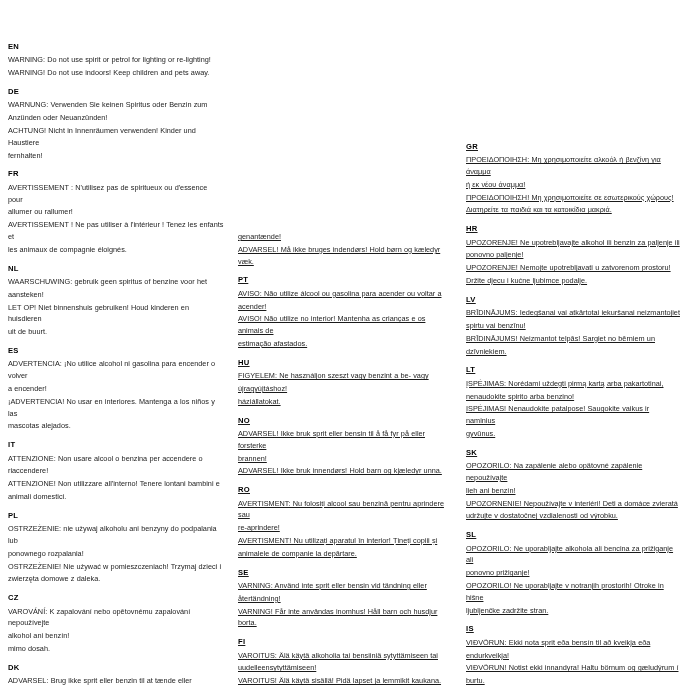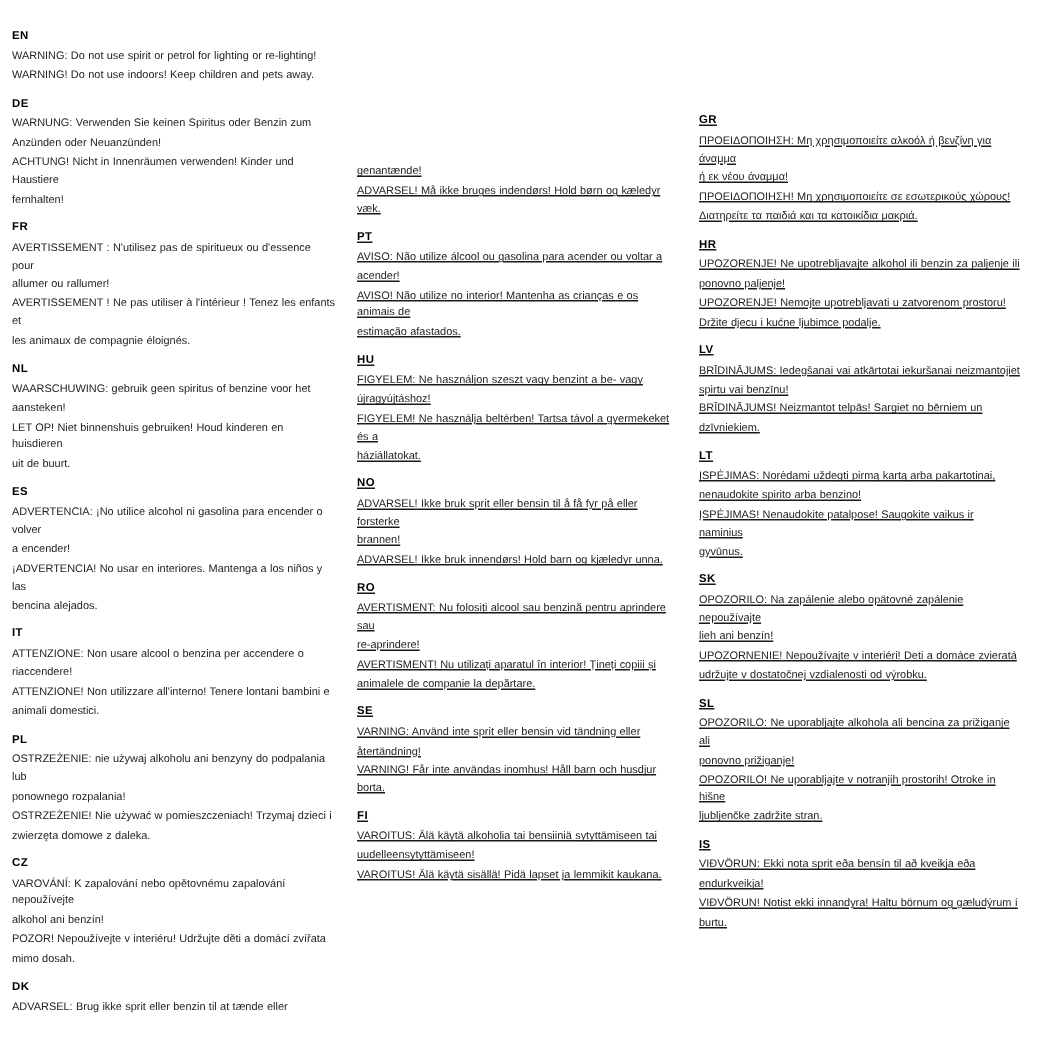--- a/index.html
+++ b/index.html
@@ -14,21 +14,21 @@
     color: #1a1a1a;
     overflow: hidden;
   }
   .page {
     width: 700px;
     height: 700px;
     box-sizing: border-box;
     padding: 10px 8px 4px 8px;
     display: flex;
     flex-direction: row;
-    align-items: center;
+    align-items: flex-end;
     gap: 0;
   }
   .column {
     width: 228px;
     box-sizing: border-box;
     padding-right: 12px;
   }
   .column + .column {
     padding-left: 2px;
     text-decoration: underline;
@@ -85,41 +85,40 @@
       <p class="line">WAARSCHUWING: gebruik geen spiritus of benzine voor het</p>
       <p class="line">aansteken!</p>
       <p class="line">LET OP! Niet binnenshuis gebruiken! Houd kinderen en huisdieren</p>
       <p class="line">uit de buurt.</p>
     </div>
     <div class="entry">
       <div class="lang-code">ES</div>
       <p class="line">ADVERTENCIA: ¡No utilice alcohol ni gasolina para encender o volver</p>
       <p class="line">a encender!</p>
       <p class="line">¡ADVERTENCIA! No usar en interiores. Mantenga a los niños y las</p>
-      <p class="line">bencina alejados.</p>
+      <p class="line">mascotas alejados.</p>
     </div>
     <div class="entry">
       <div class="lang-code">IT</div>
       <p class="line">ATTENZIONE: Non usare alcool o benzina per accendere o</p>
       <p class="line">riaccendere!</p>
       <p class="line">ATTENZIONE! Non utilizzare all'interno! Tenere lontani bambini e</p>
       <p class="line">animali domestici.</p>
     </div>
     <div class="entry">
       <div class="lang-code">PL</div>
       <p class="line">OSTRZEŻENIE: nie używaj alkoholu ani benzyny do podpalania lub</p>
       <p class="line">ponownego rozpalania!</p>
       <p class="line">OSTRZEŻENIE! Nie używać w pomieszczeniach! Trzymaj dzieci i</p>
       <p class="line">zwierzęta domowe z daleka.</p>
     </div>
     <div class="entry">
       <div class="lang-code">CZ</div>
       <p class="line">VAROVÁNÍ: K zapalování nebo opětovnému zapalování nepoužívejte</p>
       <p class="line">alkohol ani benzín!</p>
-      <p class="line">POZOR! Nepoužívejte v interiéru! Udržujte děti a domácí zvířata</p>
       <p class="line">mimo dosah.</p>
     </div>
     <div class="entry">
       <div class="lang-code">DK</div>
       <p class="line">ADVARSEL: Brug ikke sprit eller benzin til at tænde eller</p>
     </div>
   </div>
 
   <div class="column">
     <div class="entry">
@@ -130,21 +129,20 @@
       <div class="lang-code">PT</div>
       <p class="line">AVISO: Não utilize álcool ou gasolina para acender ou voltar a</p>
       <p class="line">acender!</p>
       <p class="line">AVISO! Não utilize no interior! Mantenha as crianças e os animais de</p>
       <p class="line">estimação afastados.</p>
     </div>
     <div class="entry">
       <div class="lang-code">HU</div>
       <p class="line">FIGYELEM: Ne használjon szeszt vagy benzint a be- vagy</p>
       <p class="line">újragyújtáshoz!</p>
-      <p class="line">FIGYELEM! Ne használja beltérben! Tartsa távol a gyermekeket és a</p>
       <p class="line">háziállatokat.</p>
     </div>
     <div class="entry">
       <div class="lang-code">NO</div>
       <p class="line">ADVARSEL! Ikke bruk sprit eller bensin til å få fyr på eller forsterke</p>
       <p class="line">brannen!</p>
       <p class="line">ADVARSEL! Ikke bruk innendørs! Hold barn og kjæledyr unna.</p>
     </div>
     <div class="entry">
       <div class="lang-code">RO</div>

